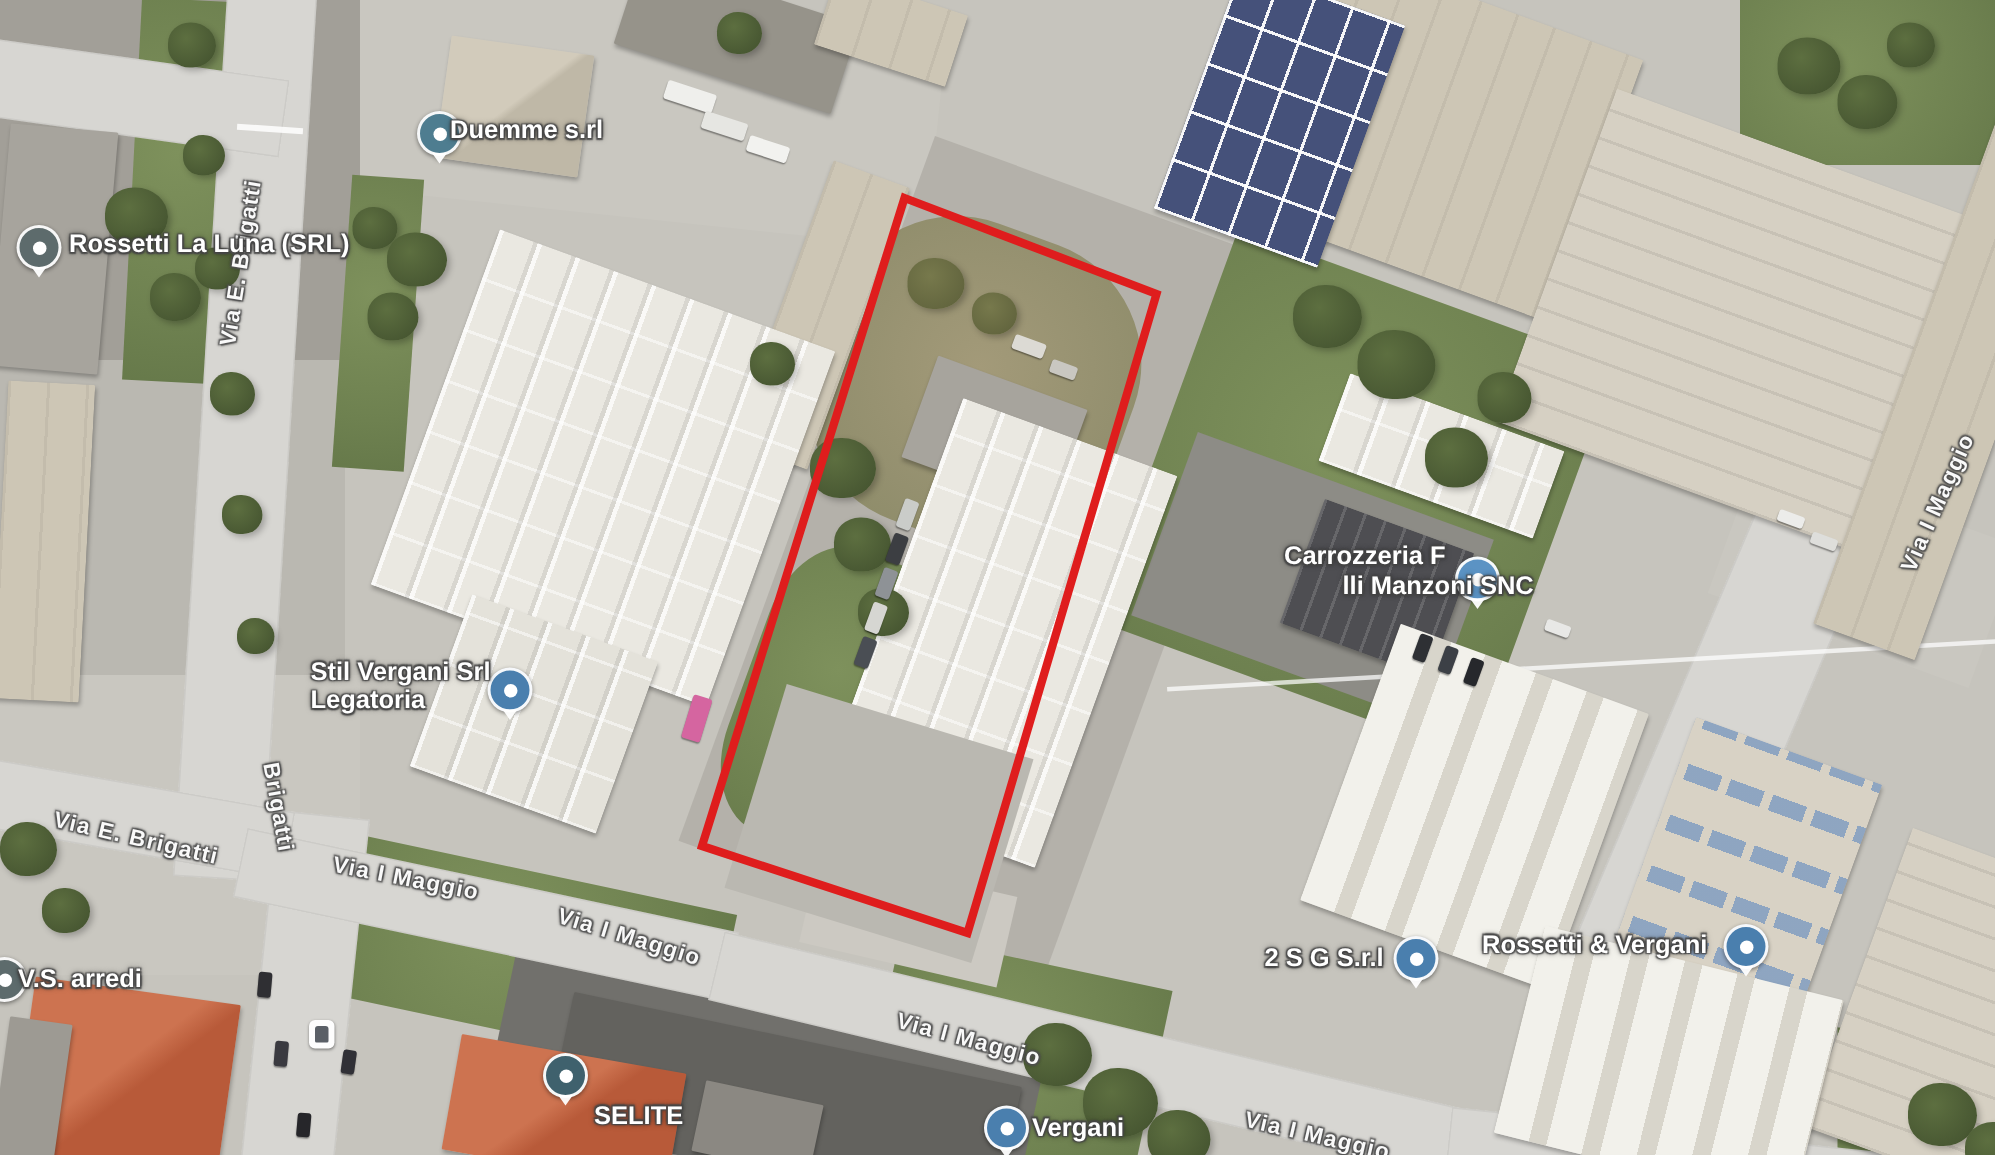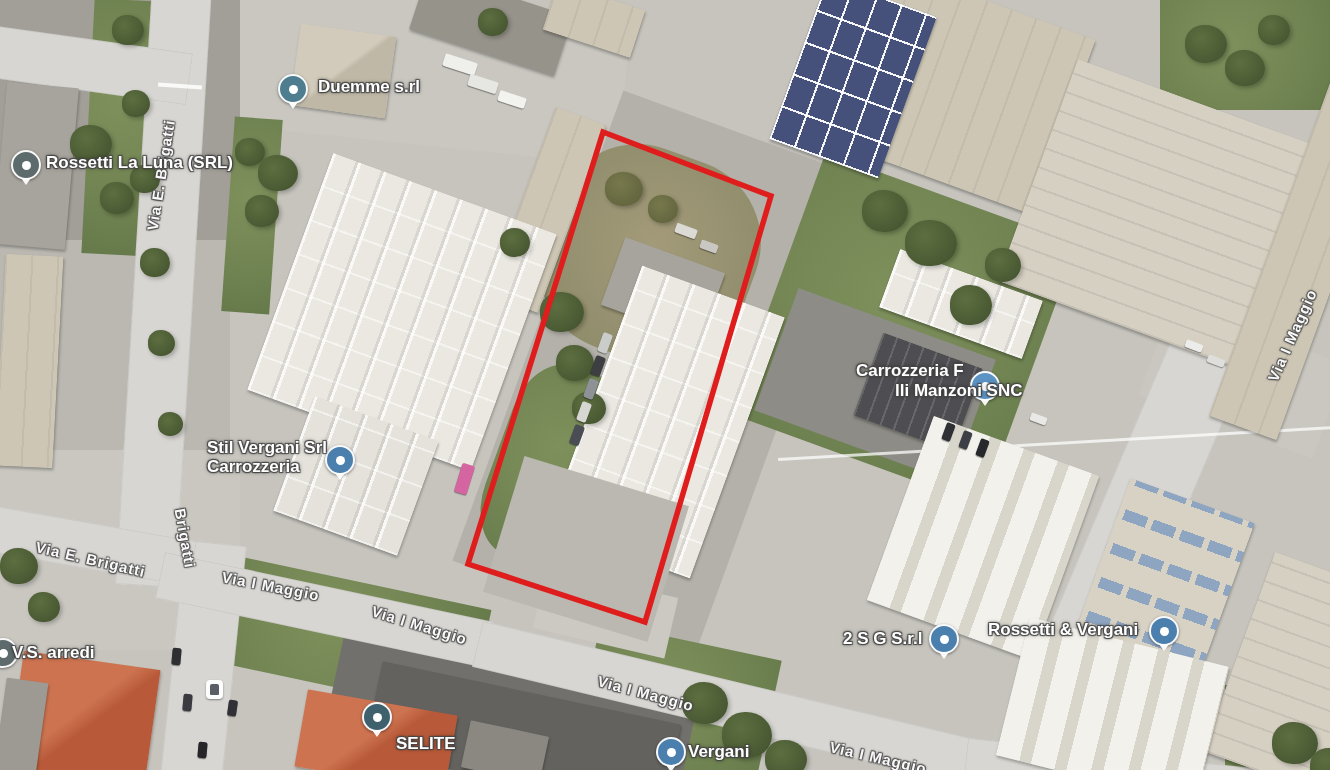--- a/index.html
+++ b/index.html
@@ -234,25 +234,25 @@
       <span class="tip"></span>
     </div>
   <div class="abs marker m-blue" style="left:656px;top:737px;">
       <span class="dot"></span>
       <span class="tip"></span>
     </div>
   <div class="abs marker m-slate" style="left:-12px;top:638px;">
       <span class="dot"></span>
     </div>
 
-  <div class="abs poi" style="left:318px;top:77px;">Duemme s.rl</div>
+  <div class="abs poi" style="left:300px;top:77px;">Duemme s.rl</div>
   <div class="abs poi" style="left:46px;top:153px;">Rossetti La Luna (SRL)</div>
   <div class="abs poi" style="left:207px;top:438px;line-height:19px;">
     <span style="display:block;">Stil Vergani Srl</span>
-    <span style="display:block;">Carrozzeria</span>
+    <span style="display:block;">Legatoria</span>
   </div>
   <div class="abs poi" style="left:848px;top:361px;line-height:20px;">
     <span style="display:block;padding-left:8px;">Carrozzeria F</span>
     <span style="display:block;padding-left:47px;">lli Manzoni SNC</span>
   </div>
   <div class="abs poi" style="left:843px;top:629px;">2 S G S.r.l</div>
   <div class="abs poi" style="left:988px;top:620px;">Rossetti &amp; Vergani</div>
   <div class="abs poi" style="left:396px;top:734px;">SELITE</div>
   <div class="abs poi" style="left:688px;top:742px;">Vergani</div>
   <div class="abs poi" style="left:12px;top:643px;">V.S. arredi</div>

